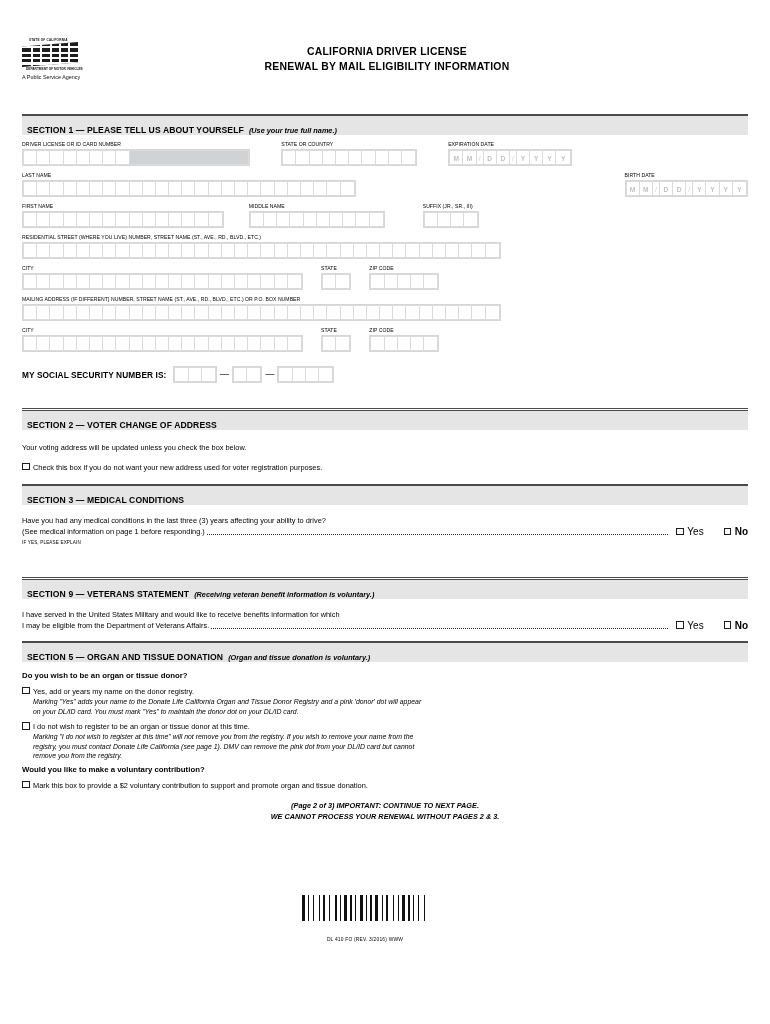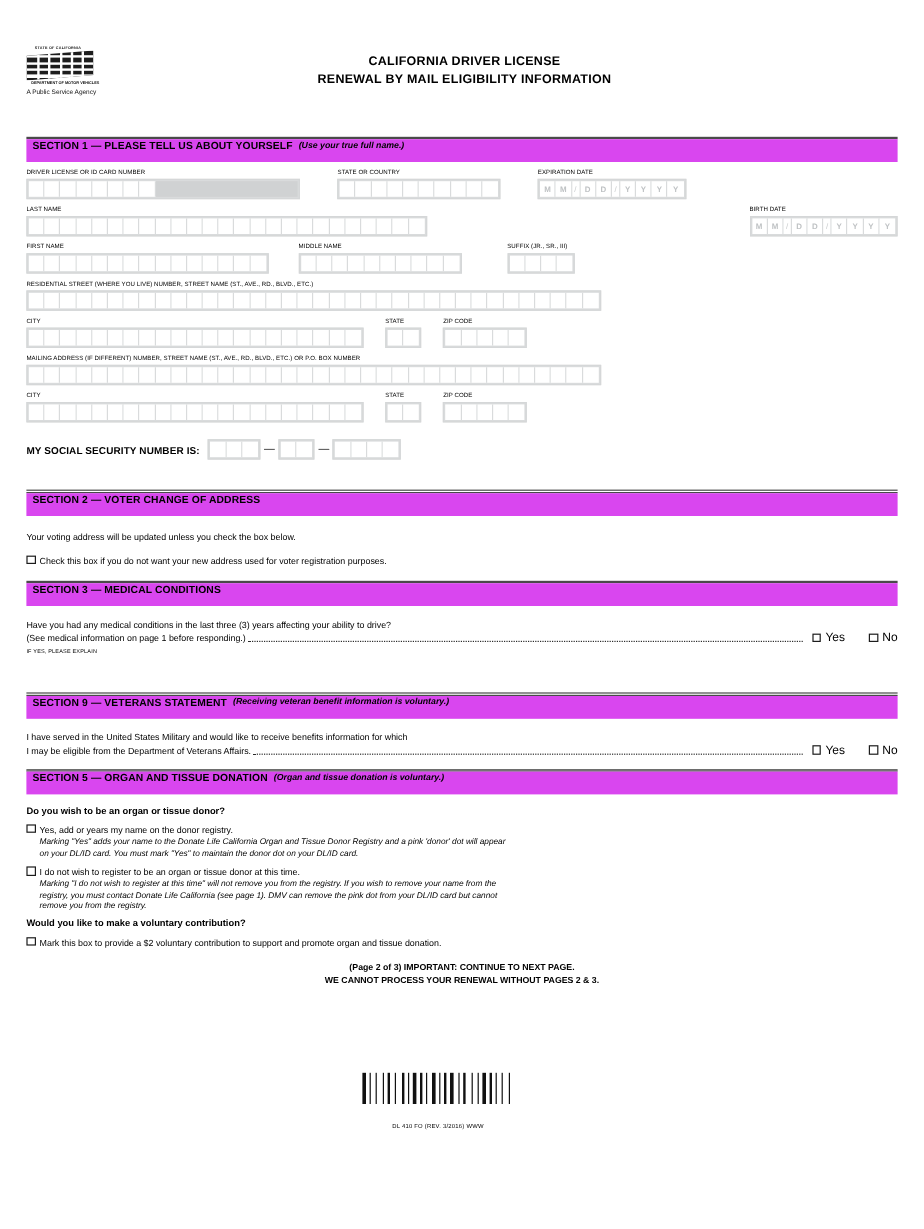--- a/index.html
+++ b/index.html
@@ -101,24 +101,24 @@
   
   .rule-double {
     margin: 0 22px;
     border-top: 1.4px solid #4a4a4a;
     border-bottom: 0.8px solid #4a4a4a;
     height: 2.4px;
     box-sizing: border-box;
   }
   .band {
     margin: 0 22px;
-    background: #d946ef;
+    background: #e5e5e5;
     height: 19px;
     display: flex;
-    align-items: flex-start;
+    align-items: flex-end;
     padding-left: 5px;
     box-sizing: border-box;
   }
   .band-title {
     font-size: 8.6px;
     font-weight: bold;
     letter-spacing: .1px;
     white-space: nowrap;
   }
   .band-note {
@@ -242,21 +242,21 @@
   .yn {
     display: flex;
     align-items: center;
     margin-left: 6px;
   }
   .yn .cbox { margin-top: 0; }
   .yn-label {
     font-size: 10px;
     margin-right: 14px;
   }
-  .yn-label.last { margin-right: 0; }
+  .yn-label.last { margin-right: 0; font-weight: bold; }
   .tiny-label {
     padding: 0 22px;
     font-size: 4.6px;
     letter-spacing: .15px;
     margin-top: 3px;
   }
 
   .sub-bold {
     font-size: 7.8px;
     font-weight: bold;
@@ -265,20 +265,21 @@
   .indent-note {
     font-size: 6.9px;
     font-style: italic;
     line-height: 9.6px;
     padding-left: 11px;
   }
   .center-note {
     text-align: center;
     font-size: 7.3px;
     font-weight: bold;
+    font-style: italic;
     line-height: 11px;
   }
 
   
   .barcode-wrap {
     position: absolute;
     left: 0;
     right: 0;
     bottom: 22px;
     text-align: center;

